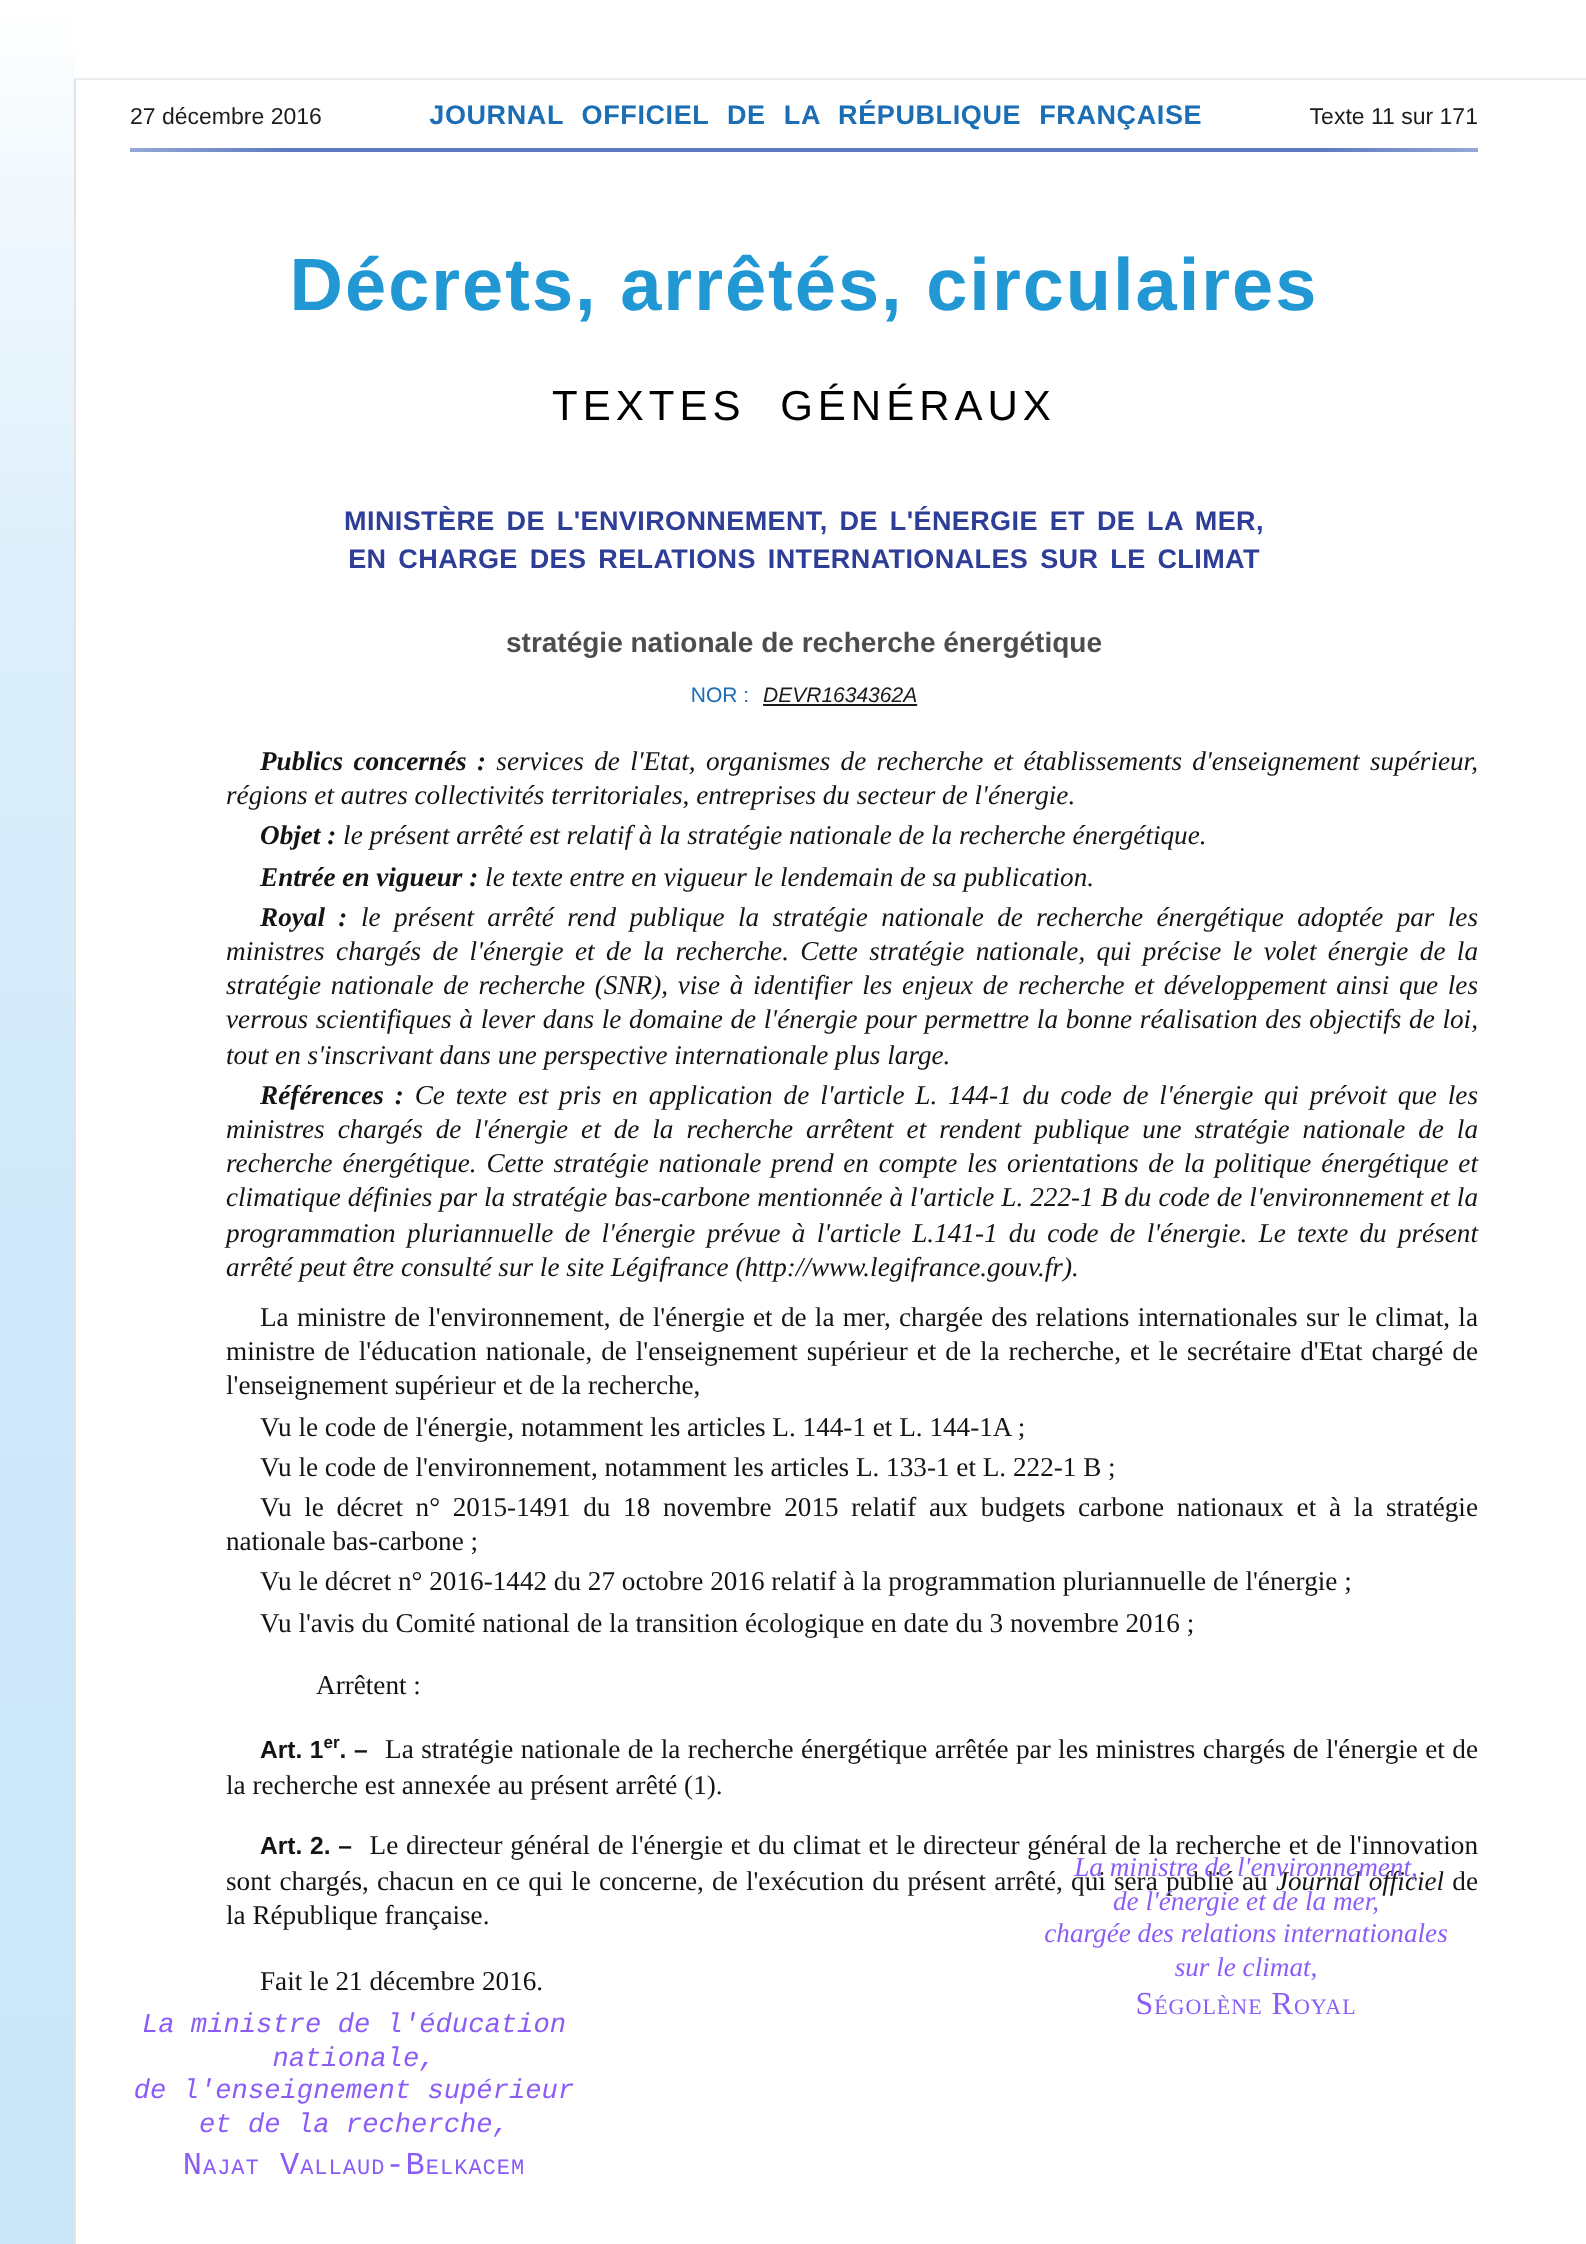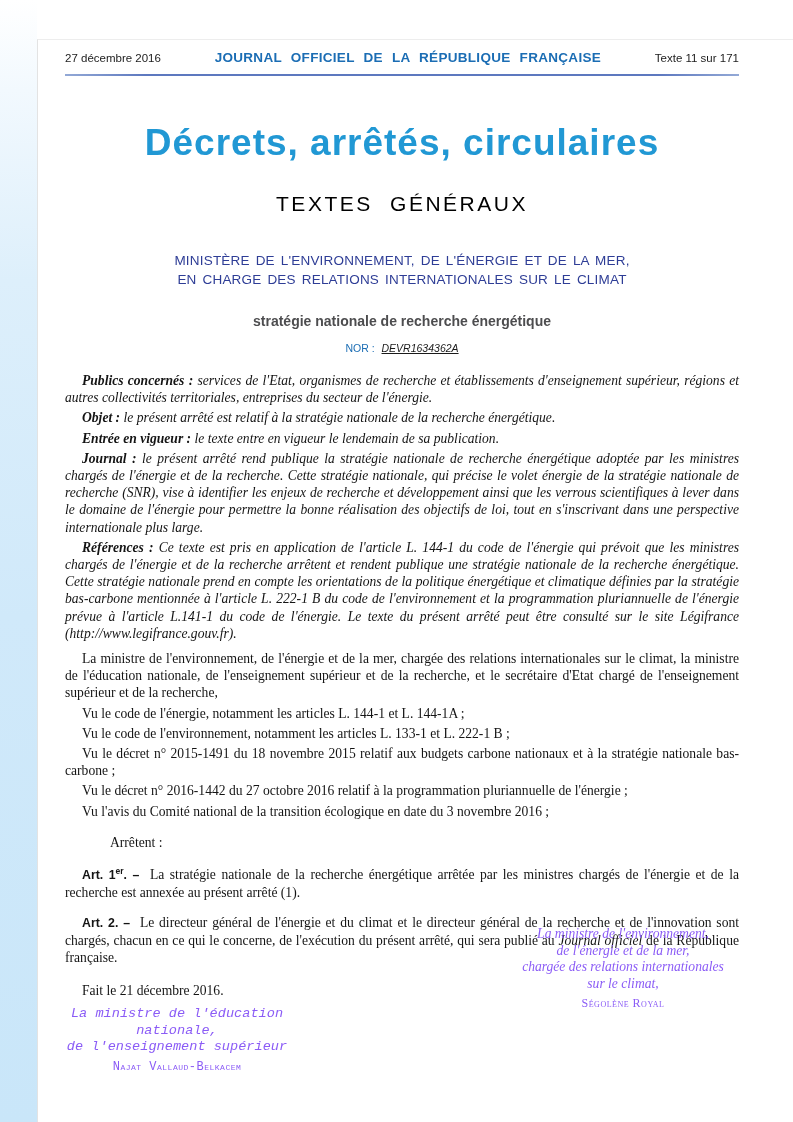--- a/index.html
+++ b/index.html
@@ -20,47 +20,47 @@
   .header-row { display:flex; justify-content:space-between; align-items:baseline;
     font-size:11.5px; color:#1c1c1c; margin-top:2px; }
   .journal-title { color:#1b6db4; font-weight:bold; font-size:13.5px;
     word-spacing:5px; letter-spacing:0.3px; }
   .header-rule { height:2px; margin-top:9px;
     background:linear-gradient(90deg,#93a9d6,#5d78bf 12%,#5d78bf 88%,#93a9d6); }
   .decrets-title { margin:48px 0 0; text-align:center; font-size:37px; line-height:38px;
     font-weight:bold; color:#2198d4; letter-spacing:1px; }
   .textes-title { margin:31px 0 0; text-align:center; font-size:21px; line-height:22px;
     color:#000000; font-weight:normal; letter-spacing:2.5px; word-spacing:9px; }
-  .ministry { margin-top:36px; text-align:center; color:#2e3d96; font-weight:normal;
+  .ministry { margin-top:36px; text-align:center; color:#2e3d96; font-weight:bold;
     font-size:13.5px; line-height:19px; letter-spacing:0.2px; word-spacing:2px; }
   .decree-title { margin-top:23px; text-align:center; color:#4d4d4f; font-weight:bold;
     font-size:14px; line-height:19px; }
   .nor-line { margin-top:11px; text-align:center; font-size:10.5px; }
   .nor-label { color:#1b6db4; }
   .nor-value { color:#1a1a1a; font-style:italic; margin-left:4px;text-decoration:underline; }
   .body-text { margin-top:18px; font-family:"Liberation Serif", serif;
-    font-size:13.6px; line-height:17.2px; color:#141414; text-align:justify; }
+    font-size:13.6px; line-height:17.2px; color:#141414; text-align:justify;margin-left:48px; }
   .body-text p { margin:0; text-indent:17px; }
   p.notice { font-style:italic; margin-top:3px; }
   p.notice b { font-weight:bold; }
   p.preamble { margin-top:8px; }
   p.vu { margin-top:3px; }
   p.arretent { margin-top:14px; text-indent:45px; }
   p.article { margin-top:12px; }
   .art-label { font-family:"Liberation Sans", sans-serif; font-weight:bold;
     font-size:12.3px; }
   .art-label sup { font-size:8.5px; }
   .art-gap { margin-right:5px; }
   p.fait { margin-top:16px; }
   .sig { position:absolute; text-align:center; font-family:"Liberation Serif", serif;
     font-size:13.6px; line-height:16.5px; font-style:italic; color:#8b5cf6; }
   .sig-right { left:454px; top:886px; width:262px; }
   .sig-left  { left:8px;   top:966px; width:262px;font-family:Liberation Mono, monospace; }
   .sig .name { font-style:normal; font-variant:small-caps; letter-spacing:0.5px;
-    margin-top:3px; font-size:12px; }
+    margin-top:3px; font-size:16px; }
 </style>
 </head>
 <body>
 
 <div class="canvas">
   <div class="bg-strip-left"></div>
 
   <div class="sheet">
 
     <div class="header-row">
@@ -95,21 +95,21 @@
       </p>
       <p class="notice">
         <b>Objet :</b>
         <span>le présent arrêté est relatif à la stratégie nationale de la recherche énergétique.</span>
       </p>
       <p class="notice">
         <b>Entrée en vigueur :</b>
         <span>le texte entre en vigueur le lendemain de sa publication.</span>
       </p>
       <p class="notice">
-        <b>Journal :</b>
+        <b>Royal :</b>
         <span>le présent arrêté rend publique la stratégie nationale de recherche énergétique adoptée par les ministres chargés de l'énergie et de la recherche. Cette stratégie nationale, qui précise le volet énergie de la stratégie nationale de recherche (SNR), vise à identifier les enjeux de recherche et développement ainsi que les verrous scientifiques à lever dans le domaine de l'énergie pour permettre la bonne réalisation des objectifs de loi, tout en s'inscrivant dans une perspective internationale plus large.</span>
       </p>
       <p class="notice">
         <b>Références :</b>
         <span>Ce texte est pris en application de l'article L. 144-1 du code de l'énergie qui prévoit que les ministres chargés de l'énergie et de la recherche arrêtent et rendent publique une stratégie nationale de la recherche énergétique. Cette stratégie nationale prend en compte les orientations de la politique énergétique et climatique définies par la stratégie bas-carbone mentionnée à l'article L. 222-1 B du code de l'environnement et la programmation pluriannuelle de l'énergie prévue à l'article L.141-1 du code de l'énergie. Le texte du présent arrêté peut être consulté sur le site Légifrance (http://www.legifrance.gouv.fr).</span>
       </p>
 
       <p class="preamble">La ministre de l'environnement, de l'énergie et de la mer, chargée des relations internationales sur le climat, la ministre de l'éducation nationale, de l'enseignement supérieur et de la recherche, et le secrétaire d'Etat chargé de l'enseignement supérieur et de la recherche,</p>
 
       <p class="vu">Vu le code de l'énergie, notamment les articles L. 144-1 et L. 144-1A ;</p>
@@ -139,17 +139,18 @@
       <div>La ministre de l'environnement,</div>
       <div>de l'énergie et de la mer,</div>
       <div>chargée des relations internationales</div>
       <div>sur le climat,</div>
       <div class="name">Ségolène Royal</div>
     </div>
 
     <div class="sig sig-left">
       <div>La ministre de l'éducation nationale,</div>
       <div>de l'enseignement supérieur</div>
+      <div>et de la recherche,</div>
       <div class="name">Najat Vallaud-Belkacem</div>
     </div>
 
   </div>
 </div>
 
 </body></html>

